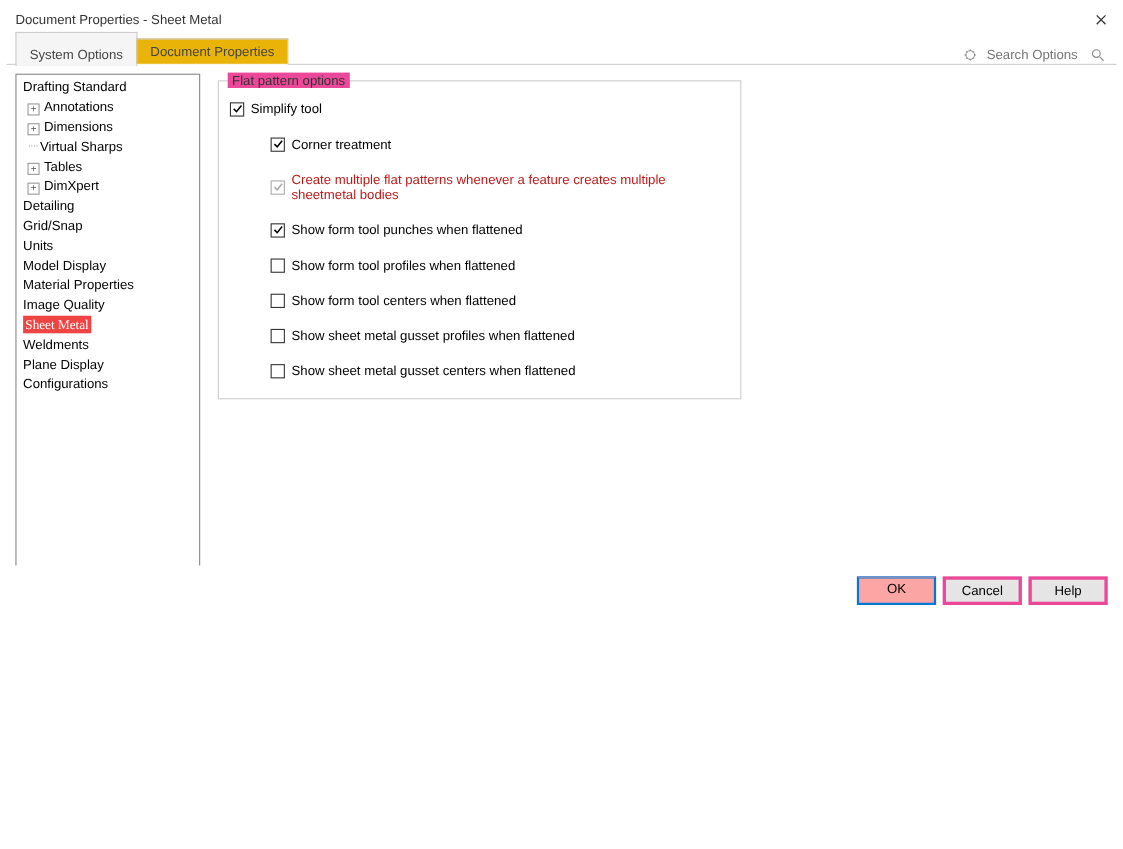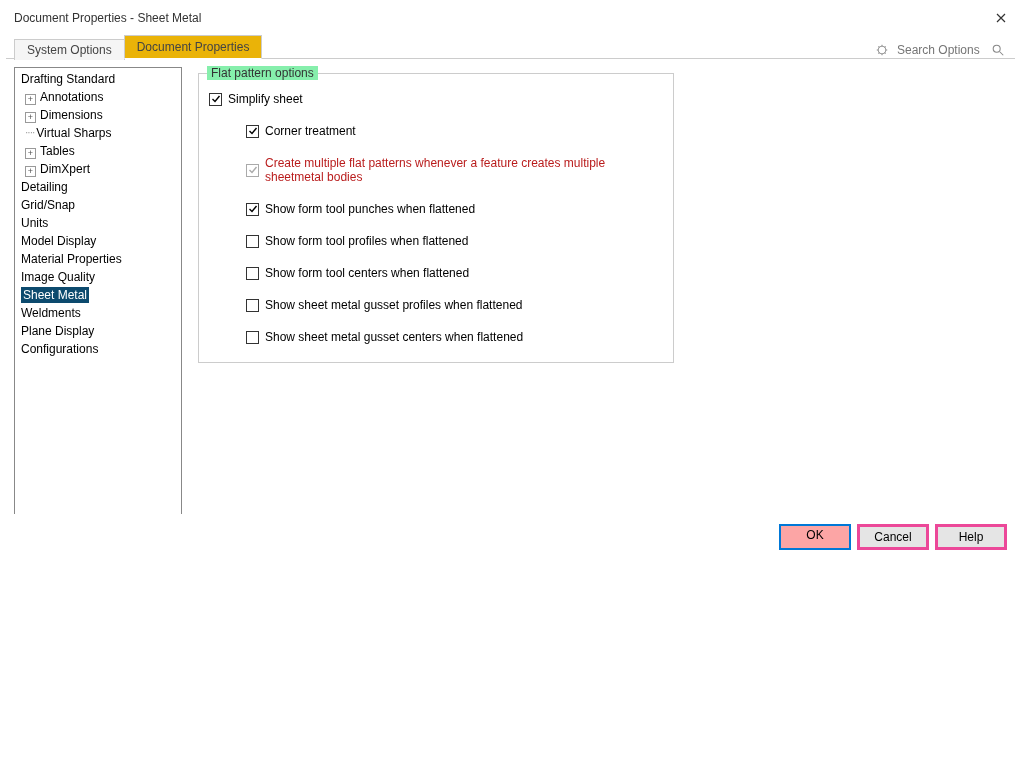--- a/index.html
+++ b/index.html
@@ -6,34 +6,34 @@
   body { margin: 0; background: #fff; color: #000; }
   .window { width: 1021px; height: 564px; display: flex; flex-direction: column; background: #fff; }
   .titlebar { display: flex; align-items: center; justify-content: space-between; padding: 8px 10px 6px 14px; }
   .titlebar .title { color: #333; }
   .titlebar .close { width: 20px; height: 20px; display: flex; align-items: center; justify-content: center; cursor: pointer; }
   .close svg { width: 10px; height: 10px; }
   .toolbar-row { display: flex; justify-content: space-between; align-items: flex-end; padding: 0 10px 0 14px; height: 24px; }
   .tabs { display: flex; align-items: flex-end; }
   .tab { padding: 4px 12px 4px 12px; border: 1px solid #ccc; border-bottom: none; background: #fff; margin-right: -1px; cursor: pointer; position: relative; top: 1px; color: #444; }
   .tab.active { background: #eab308; z-index: 2; border-bottom: 1px solid #fff; }
-  .tab:not(.active) { background: #f5f5f5; top: 2px; padding-top: 3px; padding-bottom: 3px; }
+  .tab:not(.active) { background: #f5f5f5; top: 2px; padding-top: 13px; padding-bottom: 3px; }
   .search { display: flex; align-items: center; gap: 6px; color: #888; padding-right: 6px; }
   .search input { border: none; outline: none; width: 90px; color: #888; }
   .search svg { width: 14px; height: 14px; }
   .main { flex: 1; border-top: 1px solid #ccc; margin: 0 6px 0 6px; display: flex; padding: 8px; gap: 16px; overflow: hidden; background:#fff; }
   .tree { width: 168px; height: 648px; border: 1px solid #888; padding: 2px 0; overflow: auto; }
   .tree-item { padding: 1px 4px 1px 6px; white-space: nowrap; cursor: pointer; display: flex; align-items: flex-end; line-height: 16px; }
   .tree-item.child { padding-left: 10px; }
-  .tree-item.selected .label { background: #0c4a6e; color: #fff; padding: 0 2px; }
+  .tree-item.selected .label { background: #ef4444; color: #fff; padding: 0 2px; font-family: Liberation Serif, serif; }
   .tree-item .expander { width: 11px; height: 11px; border: 1px solid #999; display: inline-flex; align-items: center; justify-content: center; font-size: 9px; line-height: 1; margin-right: 4px; color: #555; flex-shrink: 0; }
   .tree-item .dots { color: #999; margin-right: 2px; flex-shrink: 0; letter-spacing: -1px; font-size: 10px; }
   .content { flex: 1; }
   .groupbox { border: 1px solid #ccc; width: 476px; padding: 8px 10px 12px 10px; position: relative; margin-top: 6px; }
-  .groupbox .legend { position: absolute; top: -8px; left: 8px; background: #86efac; padding: 0 4px; color: #333; }
+  .groupbox .legend { position: absolute; top: -8px; left: 8px; background: #ec4899; padding: 0 4px; color: #333; }
   .chk-row { display: flex; align-items: center; gap: 6px; margin: 6px 0; }
   .chk-row.first { margin-top: 10px; }
   .chk-row.gap { margin-top: 18px; padding-left: 37px; }
   .chk { width: 13px; height: 13px; border: 1px solid #333; display: inline-flex; align-items: center; justify-content: center; flex-shrink: 0; cursor: pointer; }
   .chk.disabled { border-color: #aaa; }
   .chk svg { width: 10px; height: 10px; display: none; }
   .chk.checked svg { display: block; }
   .chk.disabled svg path { stroke: #aaa; }
   .chk-label { cursor: pointer; }
   .chk-label.disabled { color: #b91c1c; cursor: default; }
@@ -132,21 +132,21 @@
     <div class="content">
       <div class="groupbox">
         <span class="legend">Flat pattern options</span>
 
         <div class="chk-row first">
           <span class="chk checked">
               <svg viewBox="0 0 10 10">
                 <path d="M1.5 5 L4 7.5 L8.5 2" stroke="#000" stroke-width="1.4" fill="none"></path>
               </svg>
             </span>
-          <span class="chk-label">Simplify sheet</span>
+          <span class="chk-label">Simplify tool</span>
         </div>
 
         <div class="chk-row gap">
           <span class="chk checked">
               <svg viewBox="0 0 10 10">
                 <path d="M1.5 5 L4 7.5 L8.5 2" stroke="#000" stroke-width="1.4" fill="none"></path>
               </svg>
             </span>
           <span class="chk-label">Corner treatment</span>
         </div>

